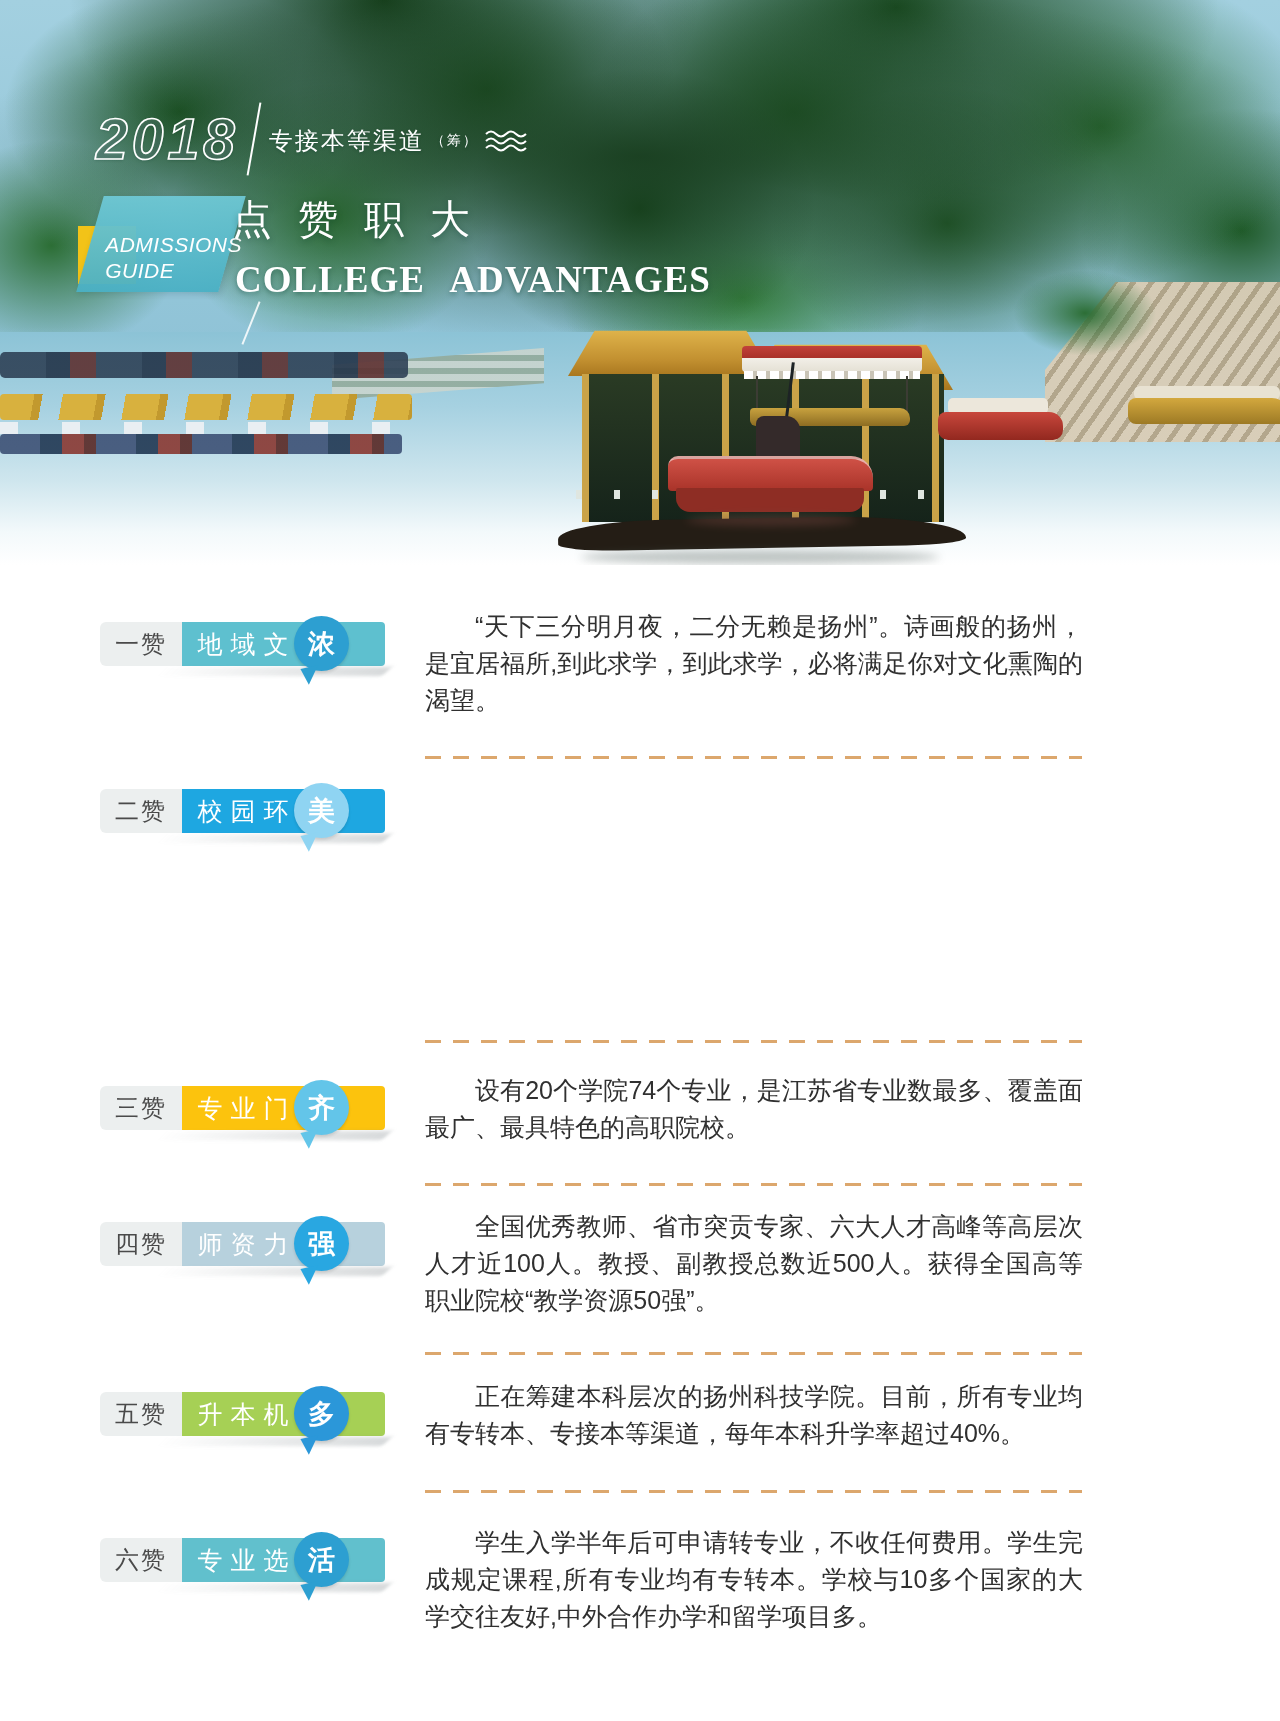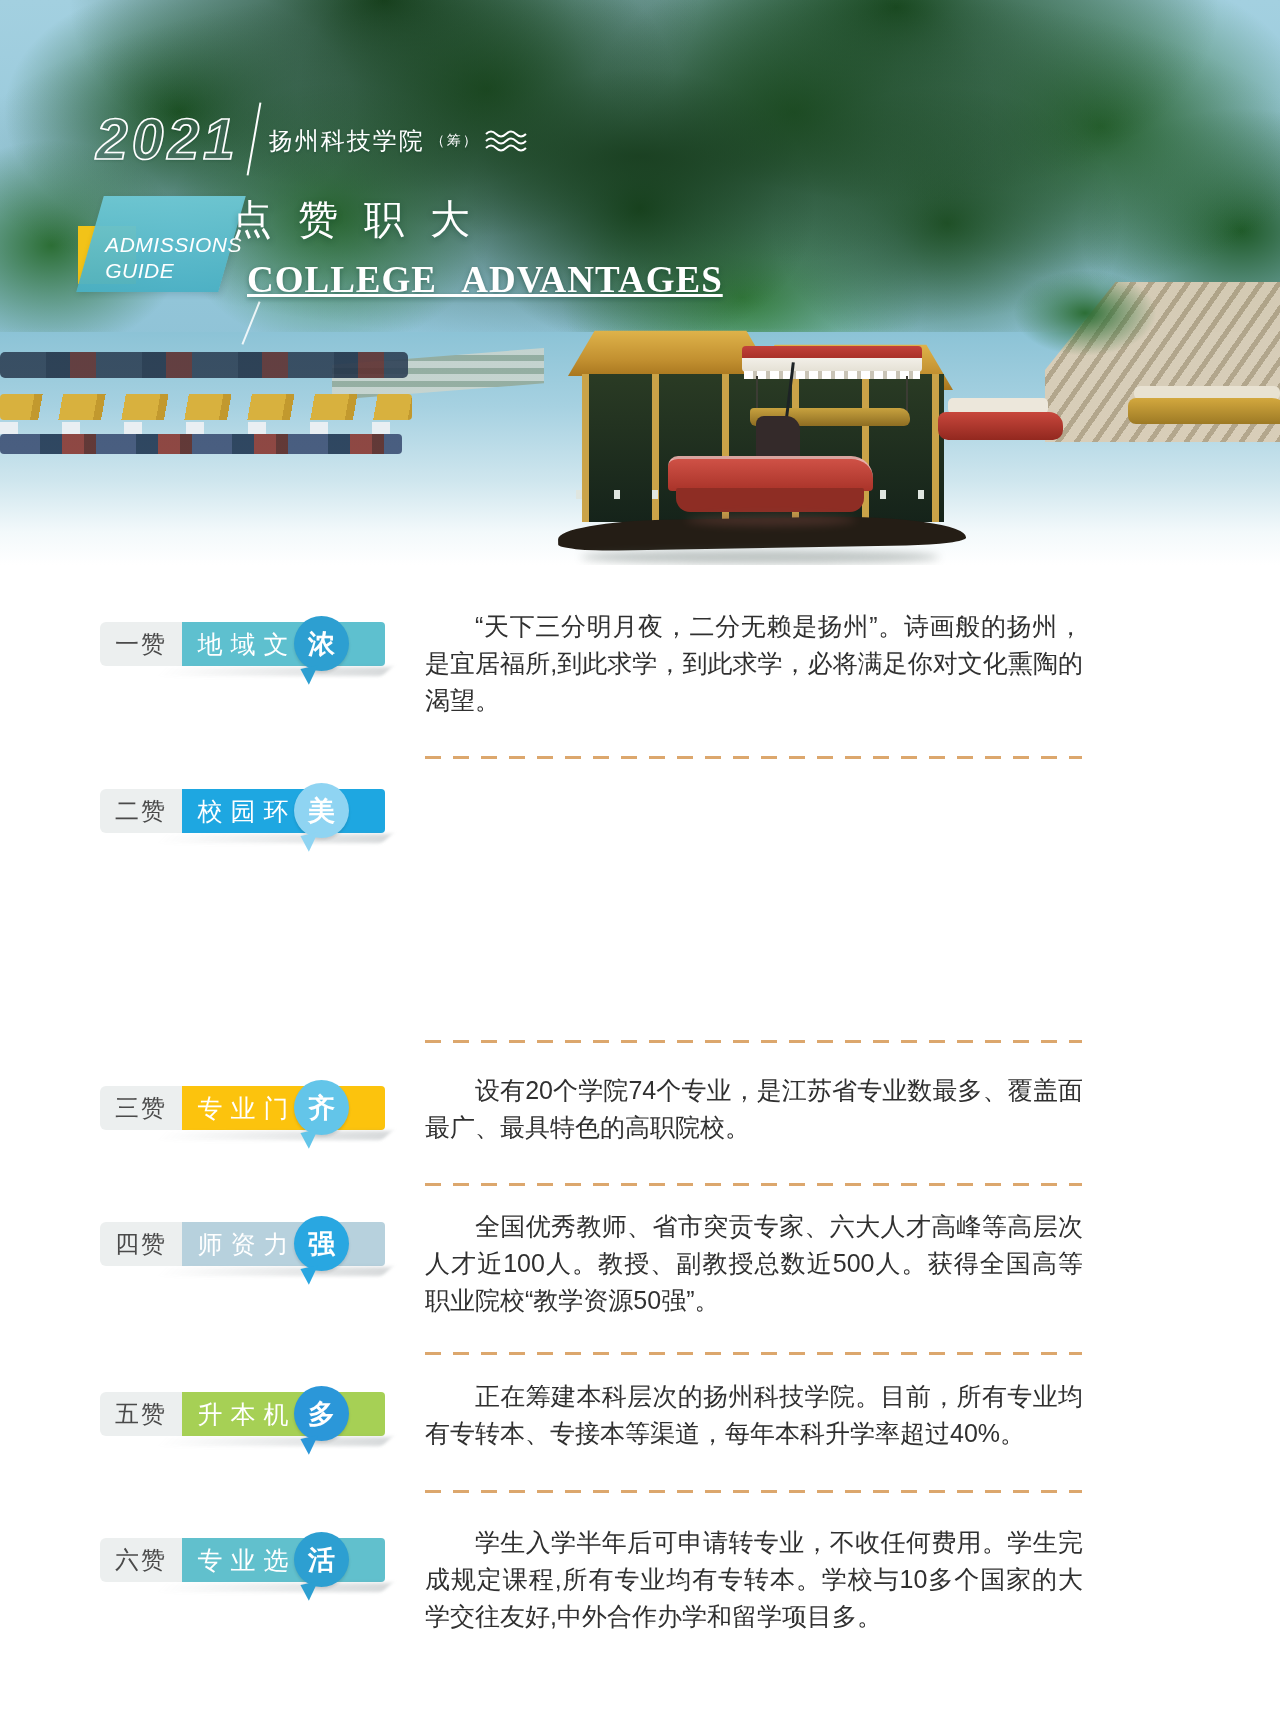--- a/index.html
+++ b/index.html
@@ -115,23 +115,23 @@
   .badge-teal { position:absolute; left:20px; top:0; width:142px; height:96px;
       background:linear-gradient(180deg,rgba(110,200,213,.95) 0%,rgba(74,176,196,.95) 100%);
       transform:skewX(-16deg); box-shadow:2px 2px 6px rgba(0,40,50,.15); }
   .badge-text { position:absolute; right:6px; bottom:10px; color:#fff; font-style:italic;
       font-size:21px; line-height:26px; letter-spacing:.5px; }
   .hero-slash { position:absolute; left:250px; top:300px; width:2px; height:46px; background:rgba(255,255,255,.85);
       transform:rotate(22deg); }
 
   .title-cn { position:absolute; left:232px; top:192px; font-size:40px; color:#ffffff; letter-spacing:26px;
       font-family:"Liberation Serif","DejaVu Serif",serif; font-weight:500; text-shadow:0 2px 6px rgba(0,55,40,.4); }
-  .title-en { position:absolute; left:247px; top:258px; font-size:37px; color:#ffffff; font-weight:bold;
+  .title-en { position:absolute; left:235px; top:258px; font-size:37px; color:#ffffff; font-weight:bold;
       font-family:"Liberation Serif","DejaVu Serif",serif; letter-spacing:1px; word-spacing:16px;
-      text-shadow:0 2px 5px rgba(0,55,40,.4);text-decoration:underline; }
+      text-shadow:0 2px 5px rgba(0,55,40,.4); }
 
   
   .section { position:absolute; left:0; width:1280px; }
   .label { position:absolute; left:100px; top:14px; width:285px; height:44px; }
   .label::after { content:""; position:absolute; left:60px; right:-2px; bottom:-10px; height:9px;
       background:linear-gradient(to right, rgba(110,120,125,0), rgba(110,120,125,.28));
       transform:skewX(-46deg); filter:blur(2px); }
   .idx { position:absolute; left:0; top:0; width:82px; height:44px; background:#ecefef; border-radius:6px 0 0 6px;
       color:#4a4a4a; font-size:24px; display:flex; align-items:center; justify-content:center; letter-spacing:2px; }
   .bar { position:absolute; left:82px; top:0; width:203px; height:44px; border-radius:0 4px 4px 0;
@@ -196,25 +196,25 @@
     <div class="yellowboat">
       <div class="yb-top"></div>
       <div class="yb-hull"></div>
     </div>
     <div class="smallredboat">
       <div class="srb-top"></div>
       <div class="srb-hull"></div>
     </div>
 
     <div class="logo">
-      <span class="year">2021</span>
+      <span class="year">2018</span>
       <div class="logo-divider"></div>
       <div class="logo-text">
         <div class="col-line">
-          <span>扬州科技学院</span>
+          <span>专接本等渠道</span>
           <span class="suffix">（筹）</span>
           <svg class="wave-svg" width="42" height="22" viewBox="0 0 42 22">
             <path d="M1 4 q5 -5 10 0 t10 0 t10 0 t10 0" fill="none" stroke="#ffffff" stroke-width="2"></path>
             <path d="M1 11 q5 -5 10 0 t10 0 t10 0 t10 0" fill="none" stroke="#ffffff" stroke-width="2"></path>
             <path d="M1 18 q5 -5 10 0 t10 0 t10 0 t10 0" fill="none" stroke="#ffffff" stroke-width="2"></path>
           </svg>
         </div>
       </div>
     </div>
 

